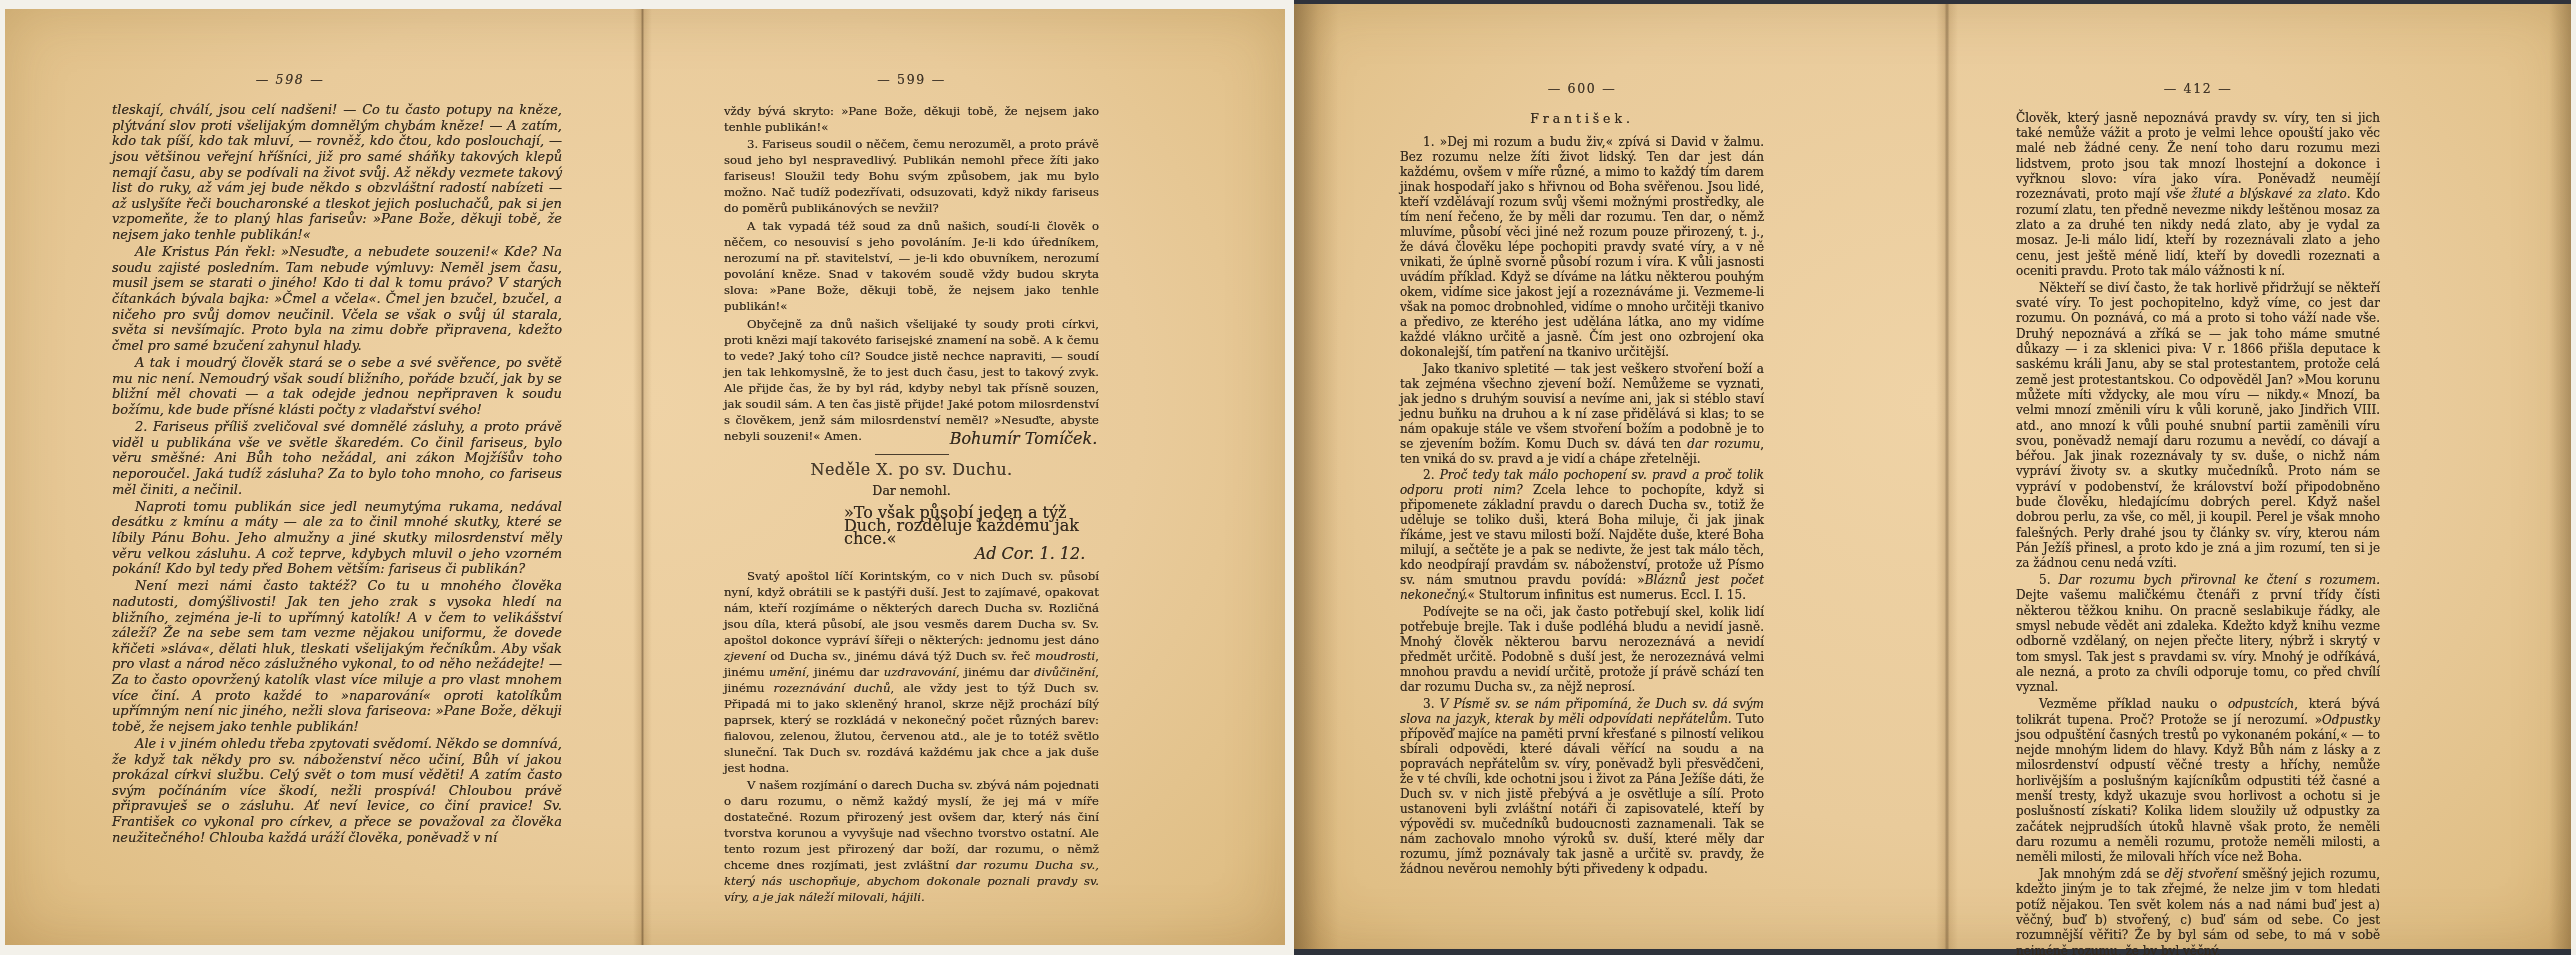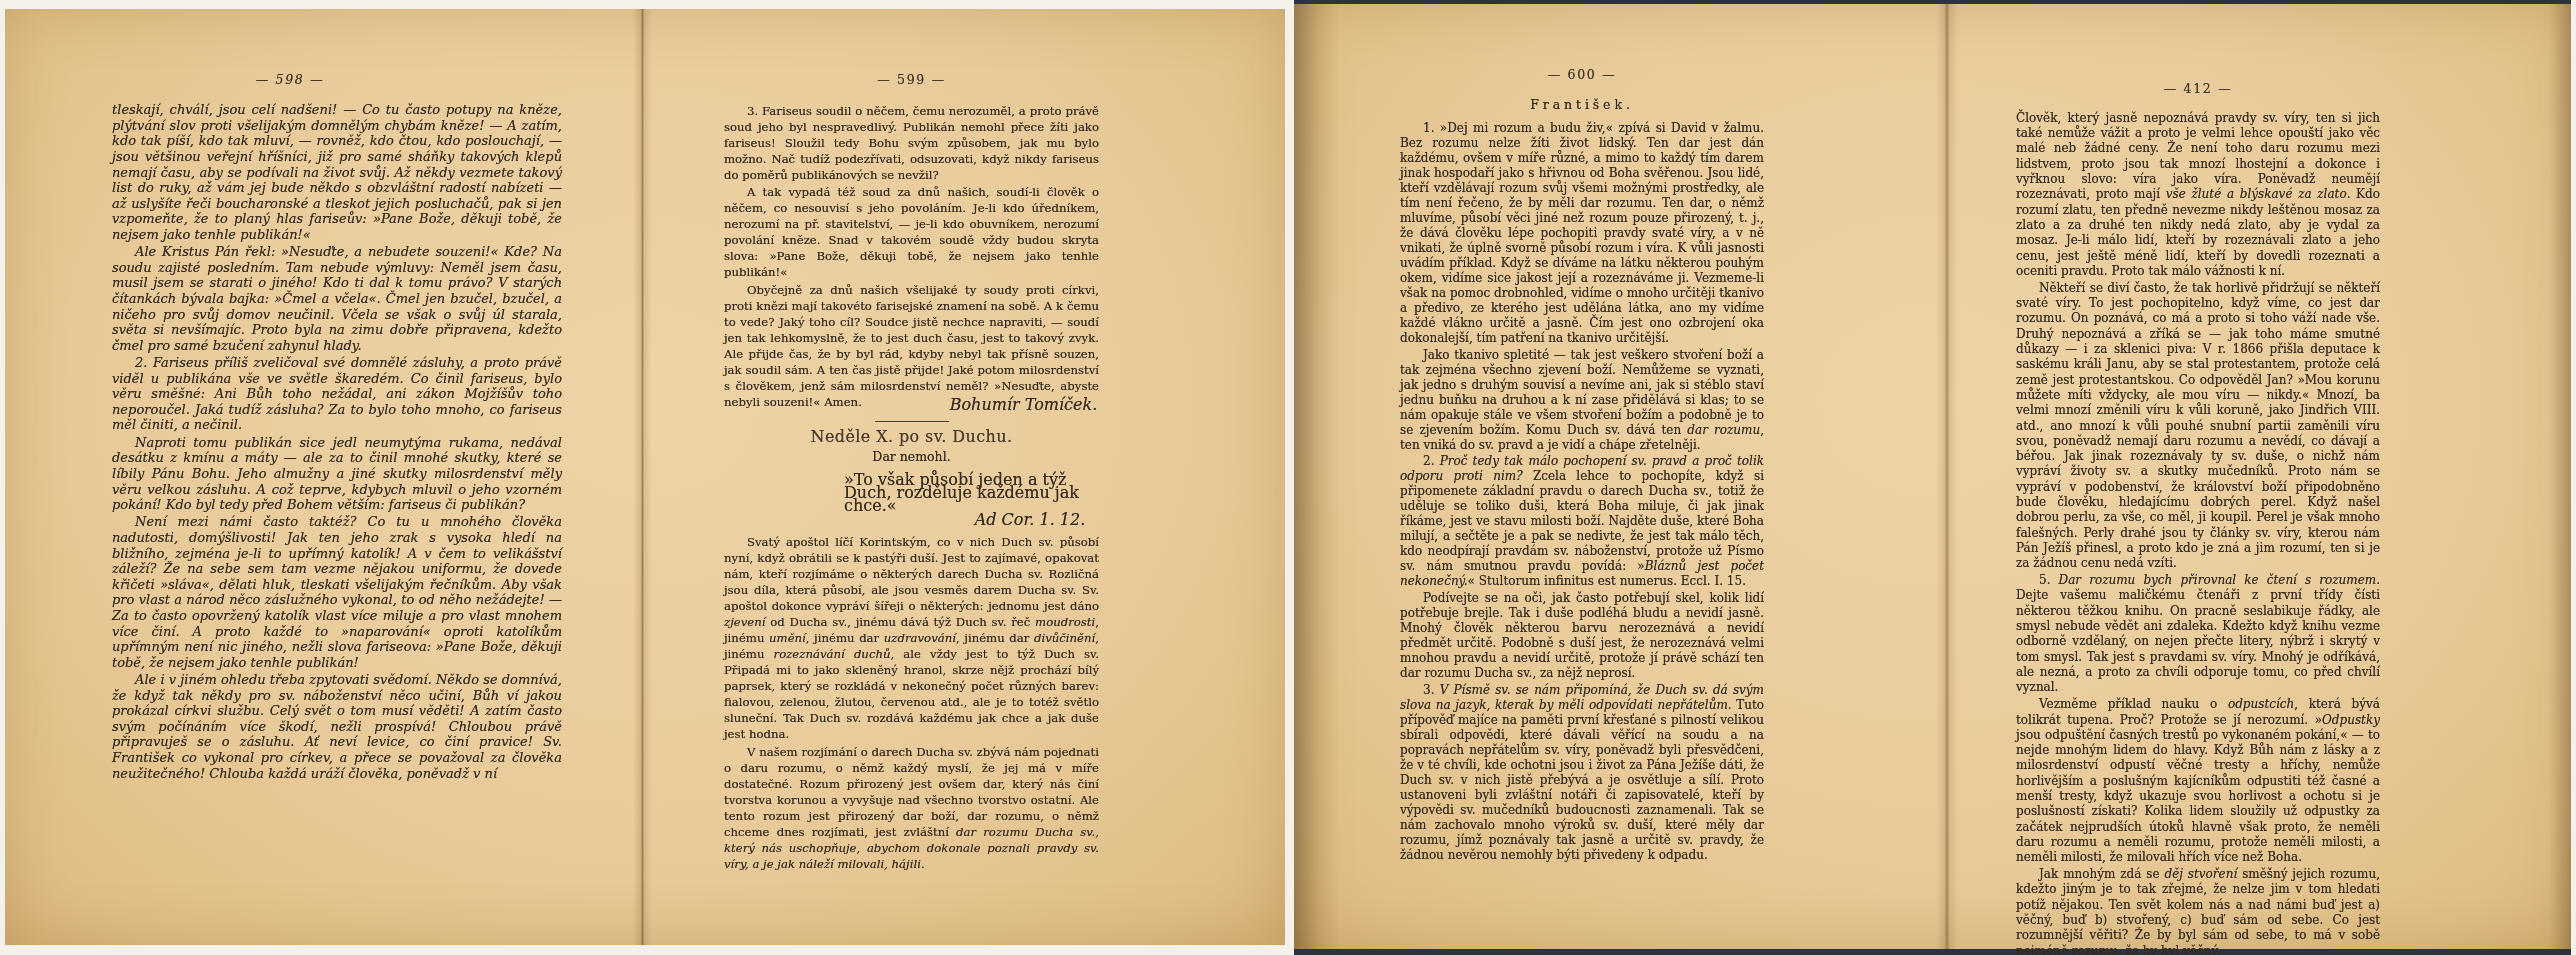--- a/index.html
+++ b/index.html
@@ -61,42 +61,44 @@
       <div class="crease" id="gutter-right-scan"></div>
       <div class="crease" id="crease-600-601"></div>
       <div class="crease" id="edge-right"></div>
     </div>
   </div>
 
   <div class="page pg-a" id="page-598" style="left:112px;top:72px;width:450px;">
       <div class="hdr">— 598 —</div>
       <p class="pc">tleskají, chválí, jsou celí nadšeni! — Co tu často potupy na kněze, plýtvání slov proti všelijakým domnělým chybám kněze! — A zatím, kdo tak píší, kdo tak mluví, — rovněž, kdo čtou, kdo poslouchají, — jsou většinou veřejní hříšníci, již pro samé sháňky takových klepů nemají času, aby se podívali na život svůj. Až někdy vezmete takový list do ruky, až vám jej bude někdo s obzvláštní radostí nabízeti — až uslyšíte řeči boucharonské a tleskot jejich posluchačů, pak si jen vzpomeňte, že to planý hlas fariseův: »Pane Bože, děkuji tobě, že nejsem jako tenhle publikán!«</p>
       <p class="p">Ale Kristus Pán řekl: »Nesuďte, a nebudete souzeni!« Kde? Na soudu zajisté posledním. Tam nebude výmluvy: Neměl jsem času, musil jsem se starati o jiného! Kdo ti dal k tomu právo? V starých čítankách bývala bajka: »Čmel a včela«. Čmel jen bzučel, bzučel, a ničeho pro svůj domov neučinil. Včela se však o svůj úl starala, světa si nevšímajíc. Proto byla na zimu dobře připravena, kdežto čmel pro samé bzučení zahynul hlady.</p>
+      <p class="p">A tak i moudrý člověk stará se o sebe a své svěřence, po světě mu nic není. Nemoudrý však soudí bližního, pořáde bzučí, jak by se bližní měl chovati — a tak odejde jednou nepřipraven k soudu božímu, kde bude přísné klásti počty z vladařství svého!</p>
       <p class="p">2. Fariseus příliš zveličoval své domnělé zásluhy, a proto právě viděl u publikána vše ve světle škaredém. Co činil fariseus, bylo věru směšné: Ani Bůh toho nežádal, ani zákon Mojžíšův toho neporoučel. Jaká tudíž zásluha? Za to bylo toho mnoho, co fariseus měl činiti, a nečinil.</p>
       <p class="p">Naproti tomu publikán sice jedl neumytýma rukama, nedával desátku z kmínu a máty — ale za to činil mnohé skutky, které se líbily Pánu Bohu. Jeho almužny a jiné skutky milosrdenství měly věru velkou zásluhu. A což teprve, kdybych mluvil o jeho vzorném pokání! Kdo byl tedy před Bohem větším: fariseus či publikán?</p>
       <p class="p">Není mezi námi často taktéž? Co tu u mnohého člověka nadutosti, domýšlivosti! Jak ten jeho zrak s vysoka hledí na bližního, zejména je-li to upřímný katolík! A v čem to velikášství záleží? Že na sebe sem tam vezme nějakou uniformu, že dovede křičeti »sláva«, dělati hluk, tleskati všelijakým řečníkům. Aby však pro vlast a národ něco záslužného vykonal, to od něho nežádejte! — Za to často opovržený katolík vlast více miluje a pro vlast mnohem více činí. A proto každé to »naparování« oproti katolíkům upřímným není nic jiného, nežli slova fariseova: »Pane Bože, děkuji tobě, že nejsem jako tenhle publikán!</p>
       <p class="p">Ale i v jiném ohledu třeba zpytovati svědomí. Někdo se domnívá, že když tak někdy pro sv. náboženství něco učiní, Bůh ví jakou prokázal církvi službu. Celý svět o tom musí věděti! A zatím často svým počínáním více škodí, nežli prospívá! Chloubou právě připravuješ se o zásluhu. Ať neví levice, co činí pravice! Sv. František co vykonal pro církev, a přece se považoval za člověka neužitečného! Chlouba každá uráží člověka, poněvadž v ní</p>
     </div>
   <div class="page pg-b" id="page-599" style="left:724px;top:72px;width:375px;">
       <div class="hdr">— 599 —</div>
+      <p class="pc">vždy bývá skryto: »Pane Bože, děkuji tobě, že nejsem jako tenhle publikán!«</p>
       <p class="p">3. Fariseus soudil o něčem, čemu nerozuměl, a proto právě soud jeho byl nespravedlivý. Publikán nemohl přece žíti jako fariseus! Sloužil tedy Bohu svým způsobem, jak mu bylo možno. Nač tudíž podezřívati, odsuzovati, když nikdy fariseus do poměrů publikánových se nevžil?</p>
       <p class="p">A tak vypadá též soud za dnů našich, soudí-li člověk o něčem, co nesouvisí s jeho povoláním. Je-li kdo úředníkem, nerozumí na př. stavitelství, — je-li kdo obuvníkem, nerozumí povolání kněze. Snad v takovém soudě vždy budou skryta slova: »Pane Bože, děkuji tobě, že nejsem jako tenhle publikán!«</p>
       <p class="p">Obyčejně za dnů našich všelijaké ty soudy proti církvi, proti knězi mají takovéto farisejské znamení na sobě. A k čemu to vede? Jaký toho cíl? Soudce jistě nechce napraviti, — soudí jen tak lehkomyslně, že to jest duch času, jest to takový zvyk. Ale přijde čas, že by byl rád, kdyby nebyl tak přísně souzen, jak soudil sám. A ten čas jistě přijde! Jaké potom milosrdenství s člověkem, jenž sám milosrdenství neměl? »Nesuďte, abyste nebyli souzeni!« Amen.</p>
       <div class="sig">Bohumír Tomíček.</div>
       <div class="rule"></div>
       <div class="h1">Neděle X. po sv. Duchu.</div>
       <div class="h2">Dar nemohl.</div>
       <div class="epi">
         <div>»To však působí jeden a týž Duch, rozděluje každému jak chce.«</div>
         <div class="cite">Ad Cor. 1. 12.</div>
       </div>
       <p class="p">Svatý apoštol líčí Korintským, co v nich Duch sv. působí nyní, když obrátili se k pastýři duší. Jest to zajímavé, opakovat nám, kteří rozjímáme o některých darech Ducha sv. Rozličná jsou díla, která působí, ale jsou vesměs darem Ducha sv. Sv. apoštol dokonce vypráví šířeji o některých: jednomu jest dáno <i>zjevení</i> od Ducha sv., jinému dává týž Duch sv. řeč <i>moudrosti</i>, jinému <i>umění</i>, jinému dar <i>uzdravování</i>, jinému dar <i>divůčinění</i>, jinému <i>rozeznávání duchů</i>, ale vždy jest to týž Duch sv. Připadá mi to jako skleněný hranol, skrze nějž prochází bílý paprsek, který se rozkládá v nekonečný počet různých barev: fialovou, zelenou, žlutou, červenou atd., ale je to totéž světlo sluneční. Tak Duch sv. rozdává každému jak chce a jak duše jest hodna.</p>
       <p class="p">V našem rozjímání o darech Ducha sv. zbývá nám pojednati o daru rozumu, o němž každý myslí, že jej má v míře dostatečné. Rozum přirozený jest ovšem dar, který nás činí tvorstva korunou a vyvyšuje nad všechno tvorstvo ostatní. Ale tento rozum jest přirozený dar boží, dar rozumu, o němž chceme dnes rozjímati, jest zvláštní <i>dar rozumu Ducha sv., který nás uschopňuje, abychom dokonale poznali pravdy sv. víry, a je jak náleží milovali, hájili.</i></p>
     </div>
-  <div class="page pg-c" id="page-600" style="left:1400px;top:67px;width:364px;">
+  <div class="page pg-c" id="page-600" style="left:1400px;top:81px;width:364px;">
       <div class="hdr">— 600 —</div>
       <div class="hsp">František.</div>
       <p class="p">1. »Dej mi rozum a budu živ,« zpívá si David v žalmu. Bez rozumu nelze žíti život lidský. Ten dar jest dán každému, ovšem v míře různé, a mimo to každý tím darem jinak hospodaří jako s hřivnou od Boha svěřenou. Jsou lidé, kteří vzdělávají rozum svůj všemi možnými prostředky, ale tím není řečeno, že by měli dar rozumu. Ten dar, o němž mluvíme, působí věci jiné než rozum pouze přirozený, t. j., že dává člověku lépe pochopiti pravdy svaté víry, a v ně vnikati, že úplně svorně působí rozum i víra. K vůli jasnosti uvádím příklad. Když se díváme na látku některou pouhým okem, vidíme sice jakost její a rozeznáváme ji. Vezmeme-li však na pomoc drobnohled, vidíme o mnoho určitěji tkanivo a předivo, ze kterého jest udělána látka, ano my vidíme každé vlákno určitě a jasně. Čím jest ono ozbrojení oka dokonalejší, tím patření na tkanivo určitější.</p>
       <p class="p">Jako tkanivo spletité — tak jest veškero stvoření boží a tak zejména všechno zjevení boží. Nemůžeme se vyznati, jak jedno s druhým souvisí a nevíme ani, jak si stéblo staví jednu buňku na druhou a k ní zase přidělává si klas; to se nám opakuje stále ve všem stvoření božím a podobně je to se zjevením božím. Komu Duch sv. dává ten <i>dar rozumu</i>, ten vniká do sv. pravd a je vidí a chápe zřetelněji.</p>
       <p class="p">2. <i>Proč tedy tak málo pochopení sv. pravd a proč tolik odporu proti nim?</i> Zcela lehce to pochopíte, když si připomenete základní pravdu o darech Ducha sv., totiž že uděluje se toliko duši, která Boha miluje, či jak jinak říkáme, jest ve stavu milosti boží. Najděte duše, které Boha milují, a sečtěte je a pak se nedivte, že jest tak málo těch, kdo neodpírají pravdám sv. náboženství, protože už Písmo sv. nám smutnou pravdu povídá: »<i>Bláznů jest počet nekonečný.</i>« Stultorum infinitus est numerus. Eccl. I. 15.</p>
       <p class="p">Podívejte se na oči, jak často potřebují skel, kolik lidí potřebuje brejle. Tak i duše podléhá bludu a nevidí jasně. Mnohý člověk některou barvu nerozeznává a nevidí předmět určitě. Podobně s duší jest, že nerozeznává velmi mnohou pravdu a nevidí určitě, protože jí právě schází ten dar rozumu Ducha sv., za nějž neprosí.</p>
       <p class="p">3. <i>V Písmě sv. se nám připomíná, že Duch sv. dá svým slova na jazyk, kterak by měli odpovídati nepřátelům.</i> Tuto přípověď majíce na paměti první křesťané s pilností velikou sbírali odpovědi, které dávali věřící na soudu a na popravách nepřátelům sv. víry, poněvadž byli přesvědčeni, že v té chvíli, kde ochotni jsou i život za Pána Ježíše dáti, že Duch sv. v nich jistě přebývá a je osvětluje a sílí. Proto ustanoveni byli zvláštní notáři či zapisovatelé, kteří by výpovědi sv. mučedníků budoucnosti zaznamenali. Tak se nám zachovalo mnoho výroků sv. duší, které měly dar rozumu, jímž poznávaly tak jasně a určitě sv. pravdy, že žádnou nevěrou nemohly býti přivedeny k odpadu.</p>
     </div>
   <div class="page pg-d" id="page-601" style="left:2016px;top:81px;width:364px;">
       <div class="hdr">— 412 —</div>

